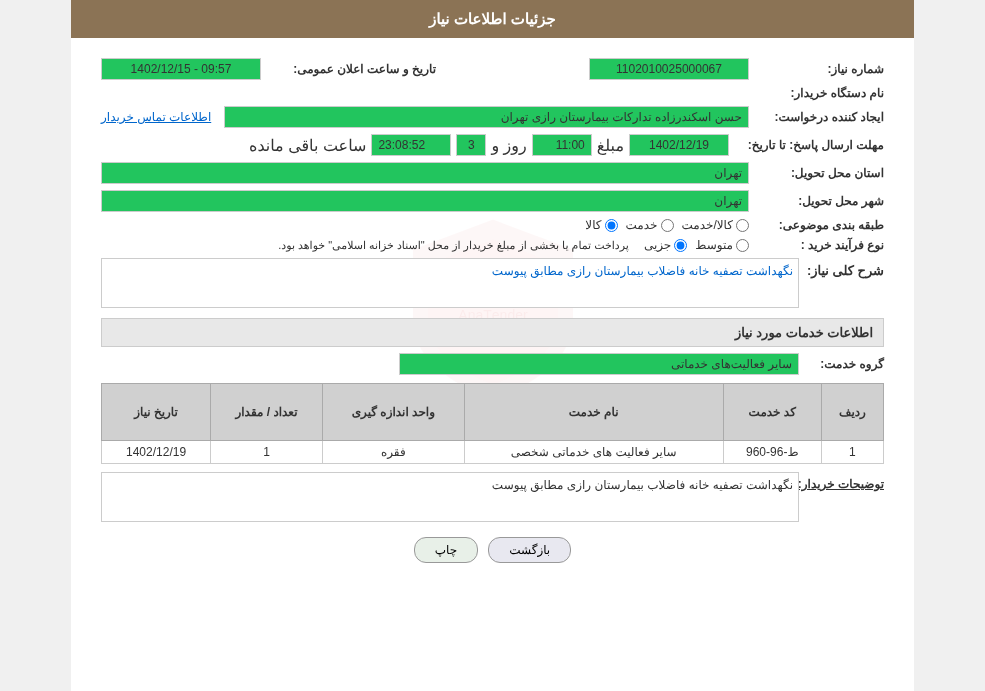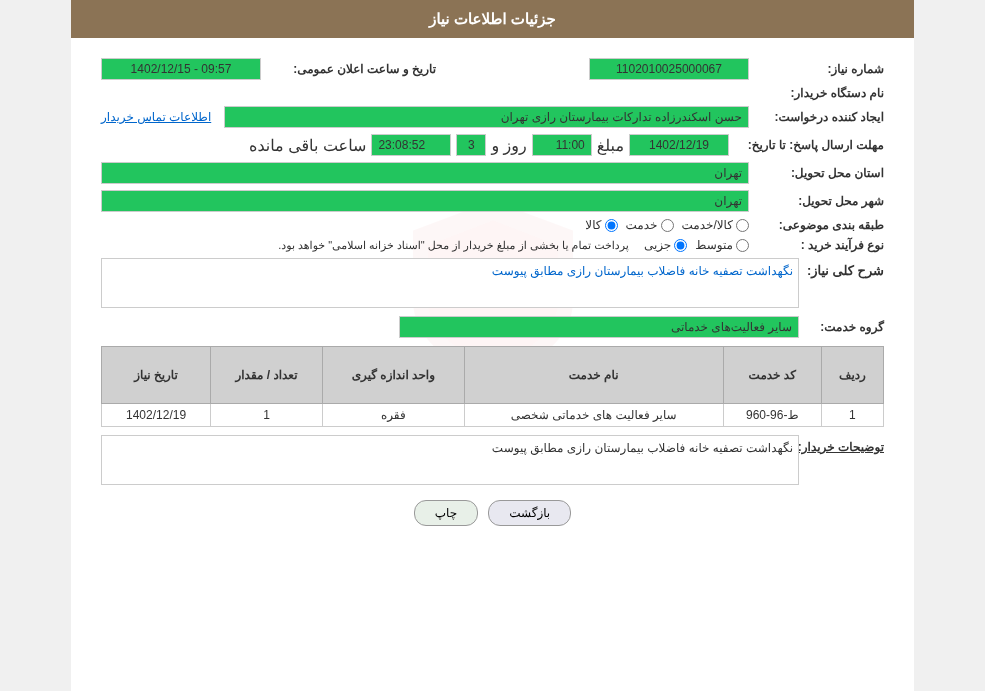--- a/index.html
+++ b/index.html
@@ -287,20 +287,21 @@
           </div>
         </div>
         <span class="process-text" style="margin-right:10px;">پرداخت تمام یا بخشی از مبلغ خریدار از محل "اسناد خزانه اسلامی" خواهد بود.</span>
       </div>
 
       <div class="shrh-row">
         <span class="shrh-label">شرح کلی نیاز:</span>
         <textarea class="textarea-box" readonly="" style="color: rgb(0, 102, 204);">نگهداشت تصفیه خانه فاضلاب بیمارستان رازی مطابق پیوست</textarea>
       </div>
 
+      <div class="section-header">اطلاعات خدمات مورد نیاز</div>
 
       <div class="group-row">
         <span class="group-label">گروه خدمت:</span>
         <div class="value-box" style="max-width:400px;">سایر فعالیت‌های خدماتی</div>
       </div>
 
       <table>
         <thead>
           <tr>
             <th>ردیف</th>

